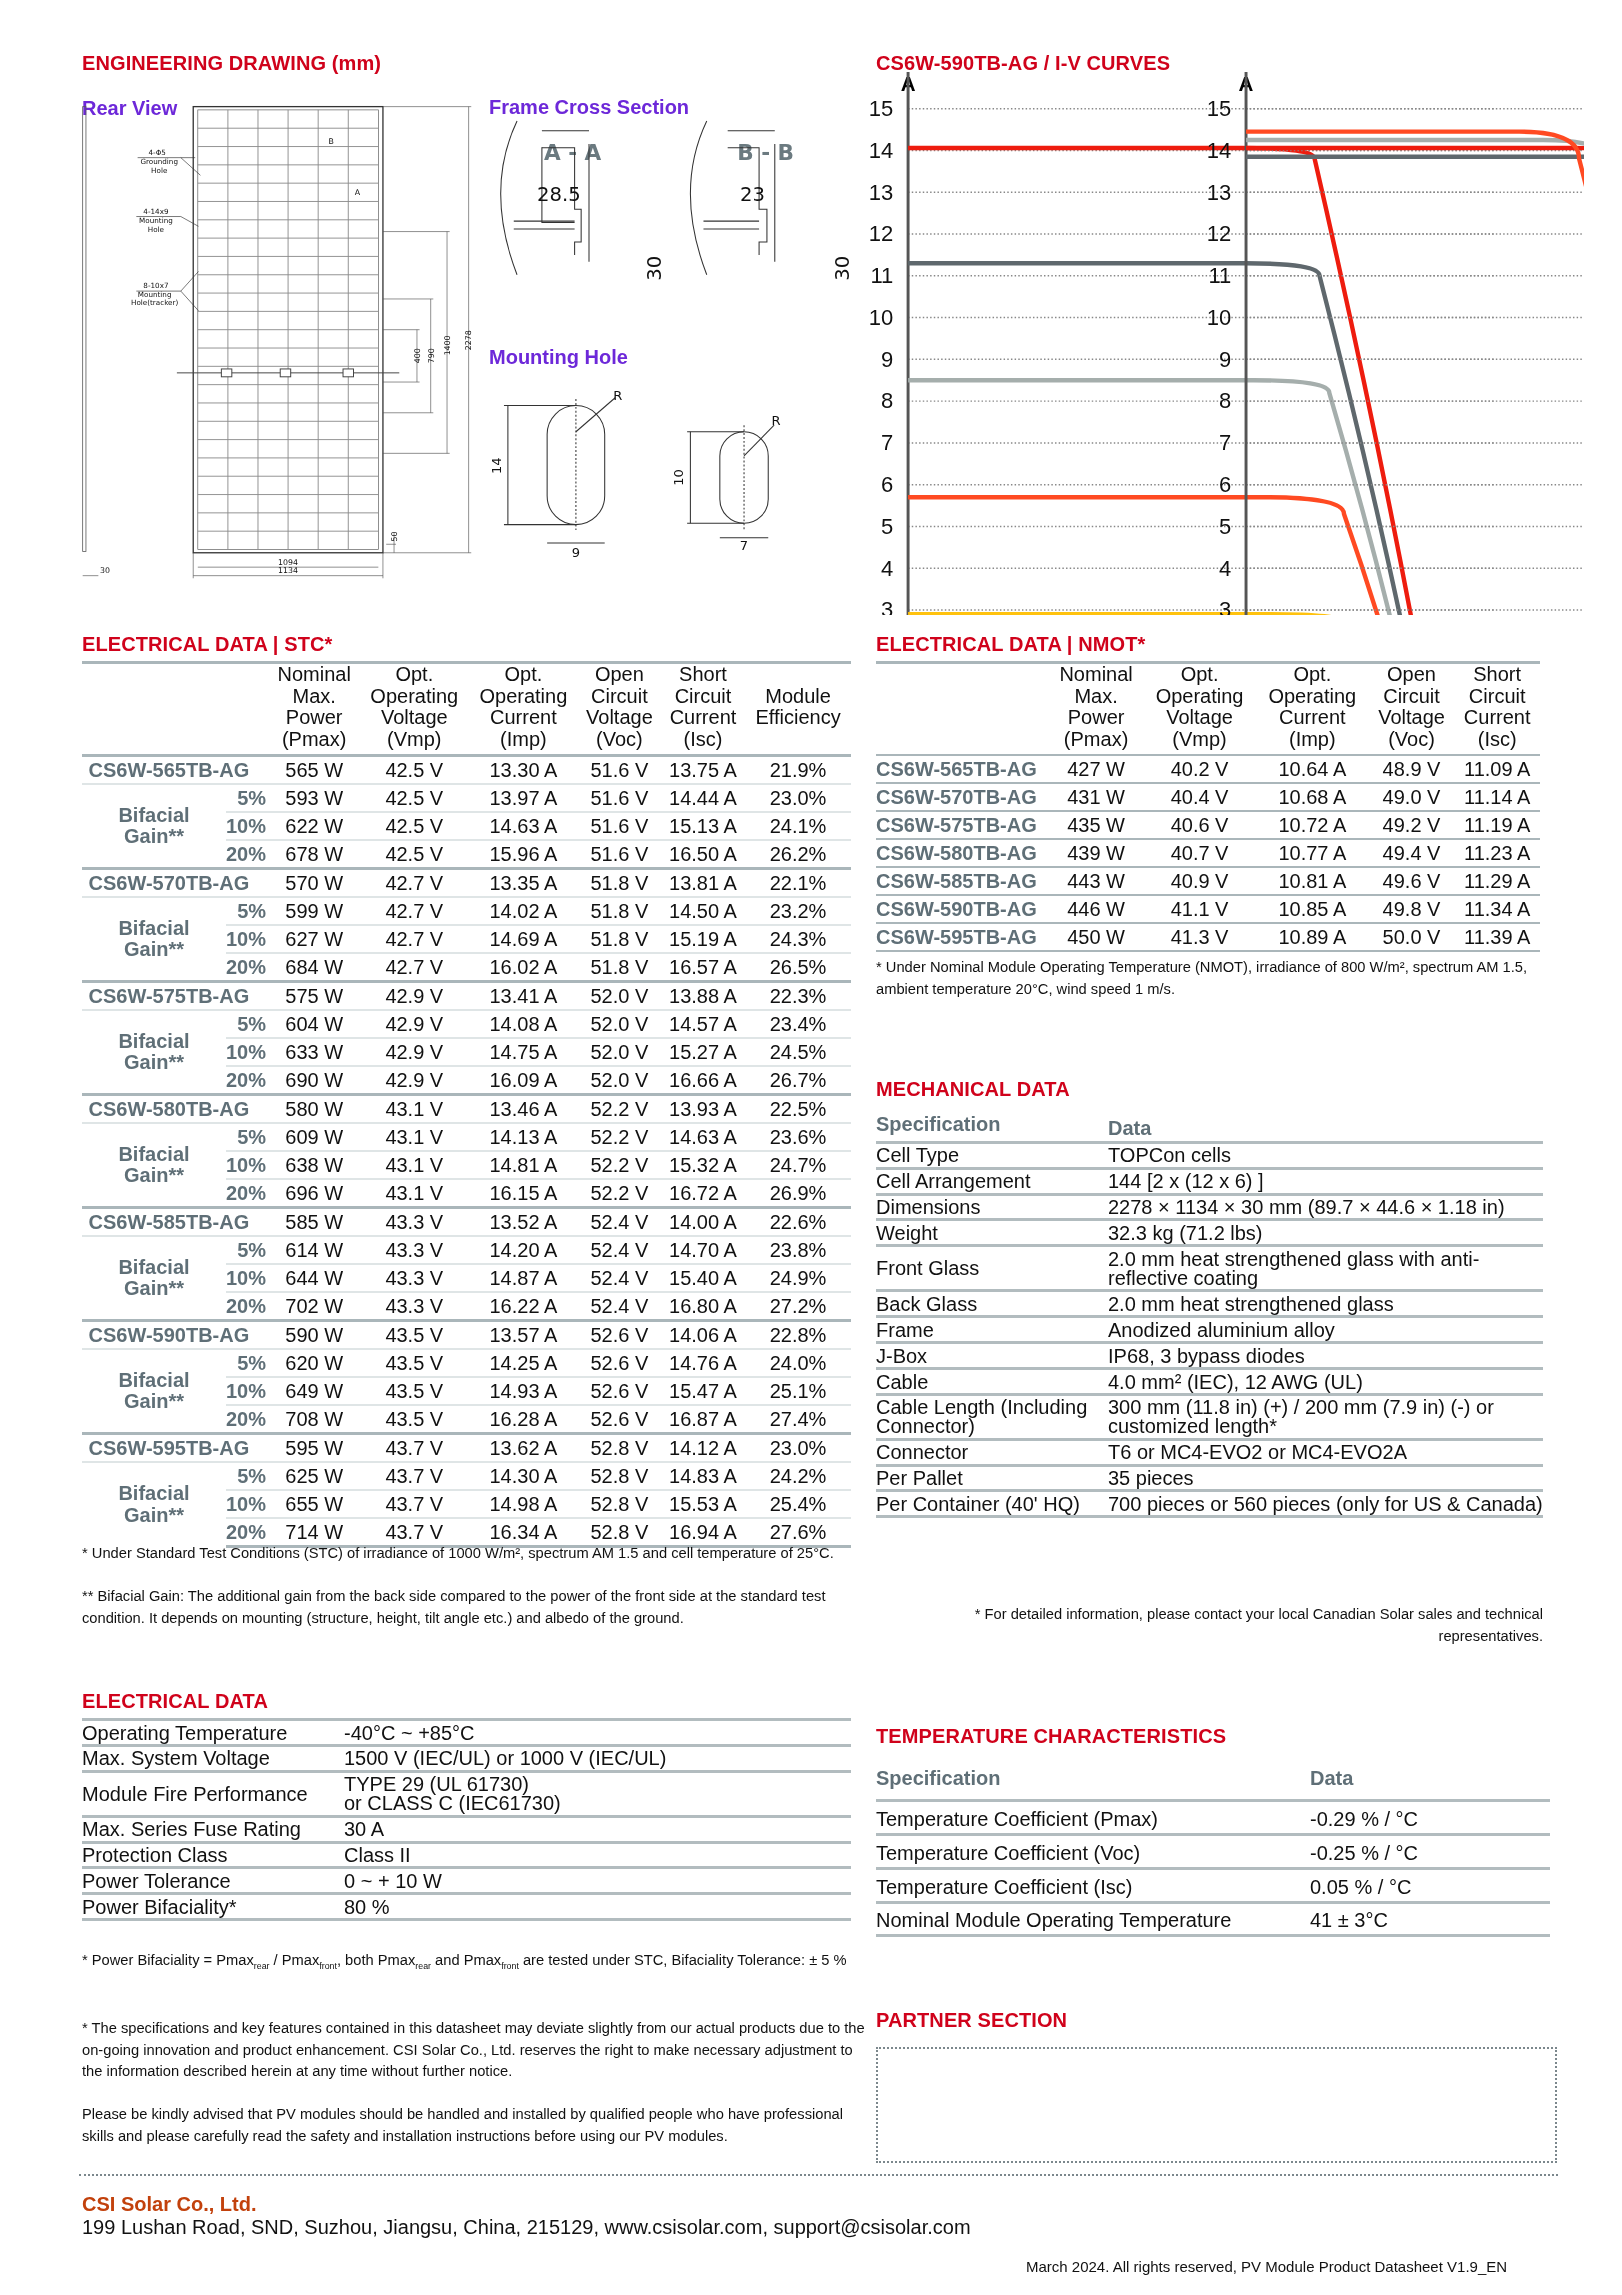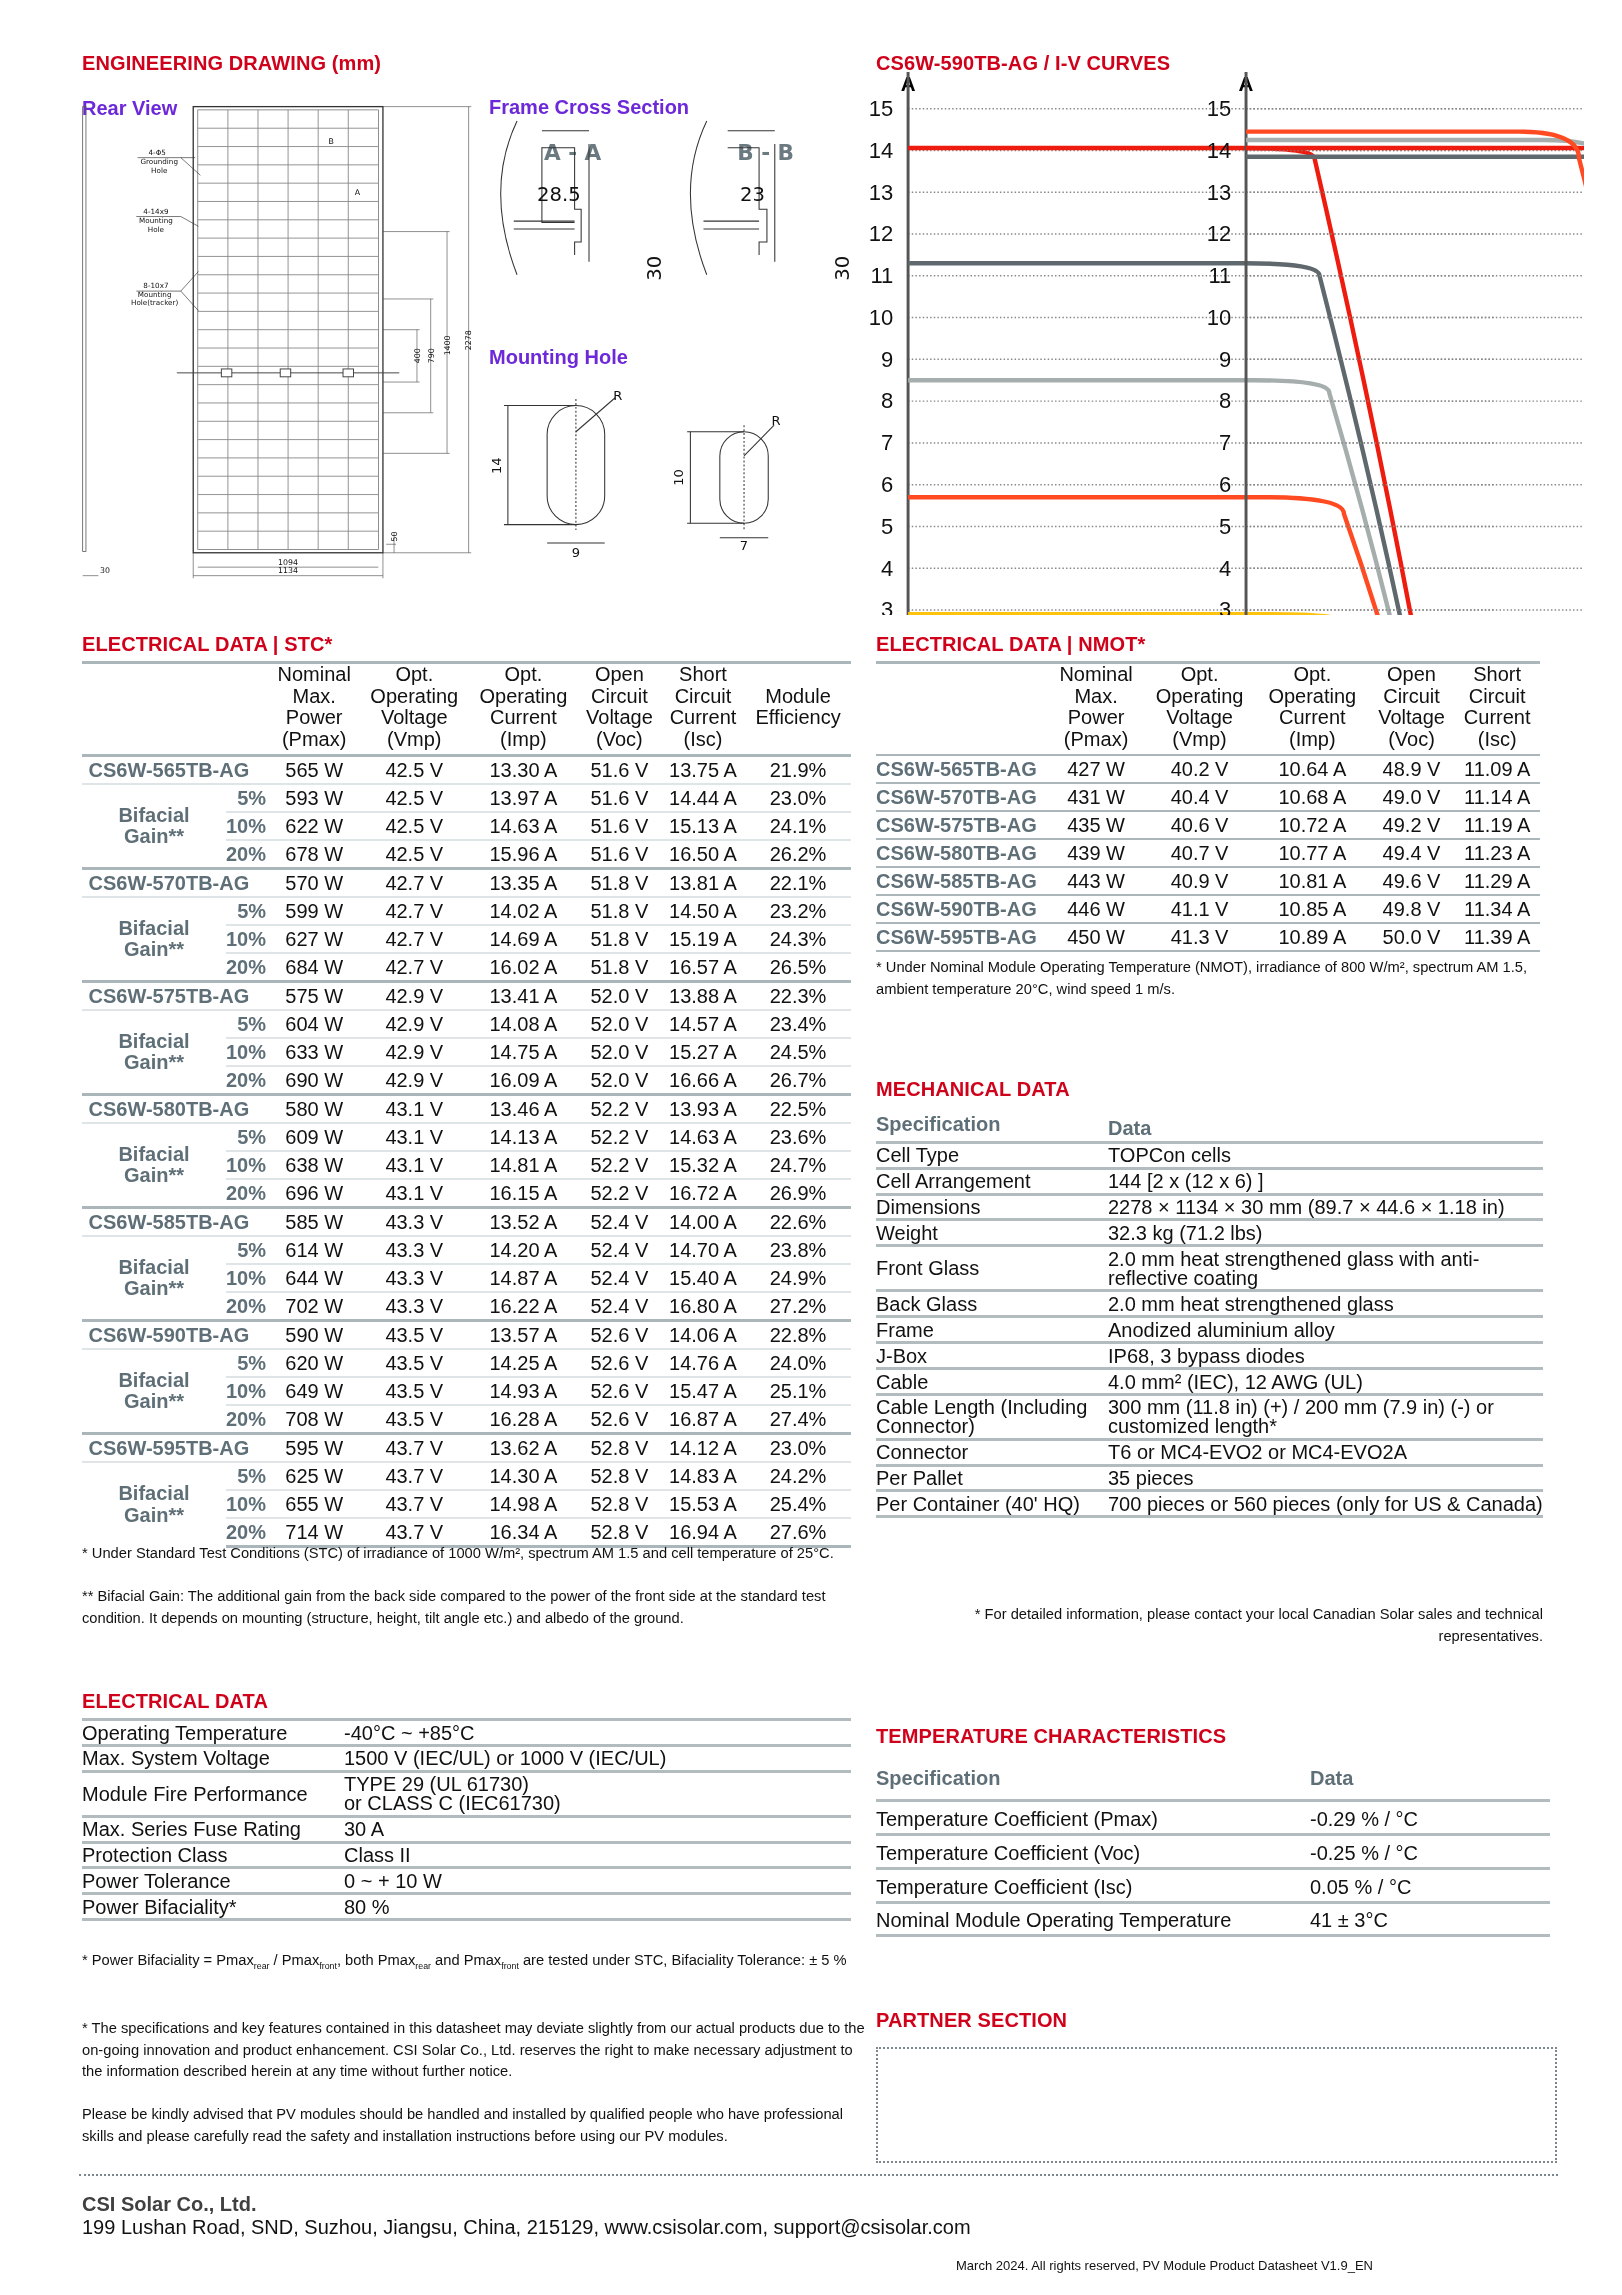--- a/index.html
+++ b/index.html
@@ -934,16 +934,16 @@
     </tbody>
 </table>
 
 <div class="note" style="left:82px; top:2018px; width:785px;">* The specifications and key features contained in this datasheet may deviate slightly from our actual products due to the on-going innovation and product enhancement. CSI Solar Co., Ltd. reserves the right to make necessary adjustment to the information described herein at any time without further notice.</div>
 <div class="note" style="left:82px; top:2104px; width:785px;">Please be kindly advised that PV modules should be handled and installed by qualified people who have professional skills and please carefully read the safety and installation instructions before using our PV modules.</div>
 
 <div class="red-title" style="left:876px; top:2009px;">PARTNER SECTION</div>
 <div class="partner-box" style="left:876px; top:2047px; width:681px; height:116px;"></div>
 
 <div class="dots" style="left:79px; top:2174px; width:1479px;"></div>
-<div class="abs" style="left:82px; top:2193px; color:#404040; font-weight:bold; font-size:20px;">CSI Solar Co., Ltd.</div>
+<div class="abs" style="left:82px; top:2193px; color:#c2410c; font-weight:bold; font-size:20px;">CSI Solar Co., Ltd.</div>
 <div class="abs" style="left:82px; top:2216px; font-size:20px;">199 Lushan Road, SND, Suzhou, Jiangsu, China, 215129, www.csisolar.com, support@csisolar.com</div>
-<div class="abs" style="left:956px; top:2258px; font-size:13px;">March 2024. All rights reserved, PV Module Product Datasheet V1.9_EN</div>
+<div class="abs" style="left:1026px; top:2258px; font-size:15px;">March 2024. All rights reserved, PV Module Product Datasheet V1.9_EN</div>
 
 
 </body></html>

